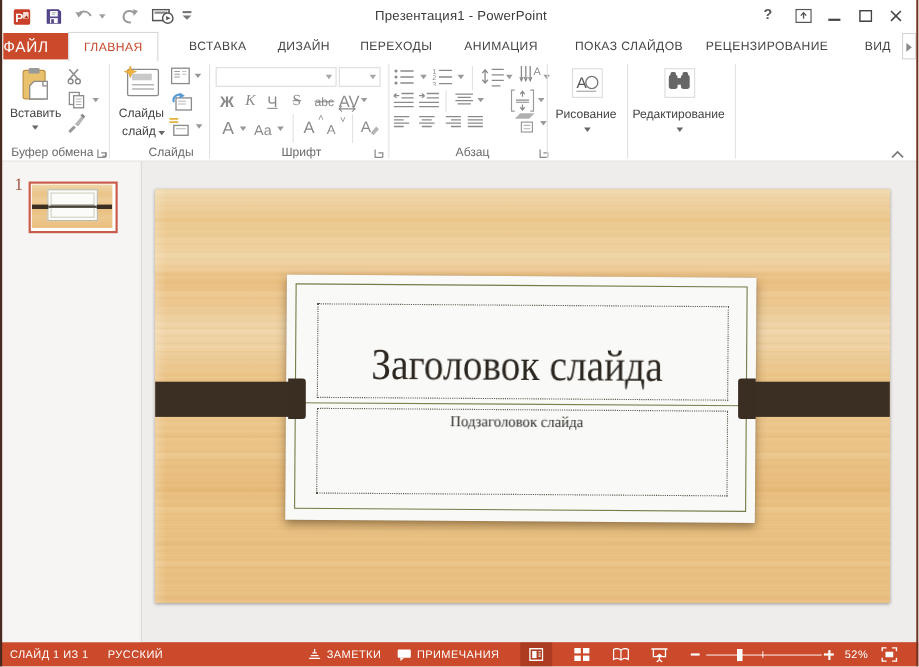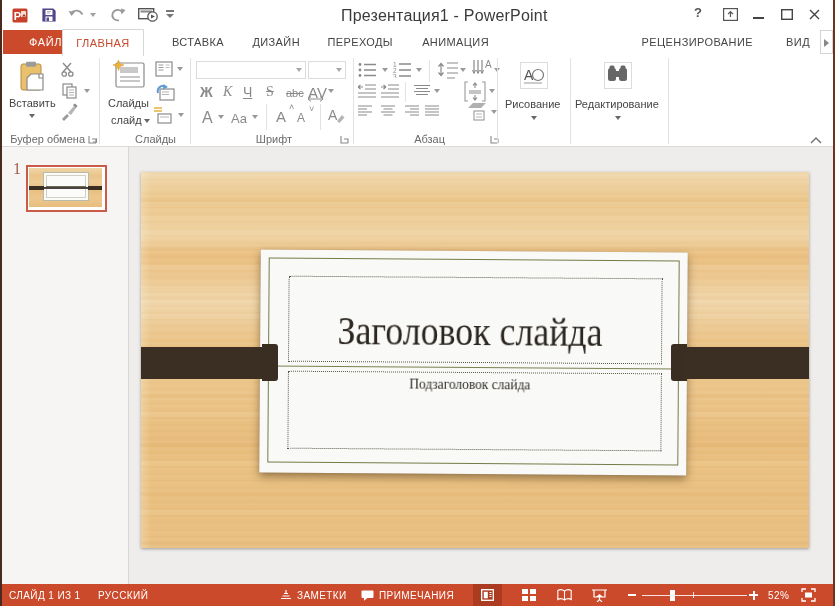--- a/index.html
+++ b/index.html
@@ -1,24 +1,24 @@
 <!DOCTYPE html>
 <html><head><meta charset="utf-8">
 <style>
 *{margin:0;padding:0;box-sizing:border-box}
 html,body{width:835px;height:606px;overflow:hidden;background:#fff;font-family:"Liberation Sans",sans-serif}
 #win{position:relative;width:835px;height:606px;overflow:hidden;transform:translateZ(0);-webkit-font-smoothing:antialiased}
 .abs{position:absolute}
 
 #titlebar{position:absolute;left:0;top:0;width:835px;height:28px;background:#fff}
-.ttl{position:absolute;top:7px;font-size:16px;color:#3b3b3b;letter-spacing:.2px}
+.ttl{position:absolute;top:7px;font-size:12px;color:#3b3b3b;letter-spacing:.2px}
 
 #tabs{position:absolute;left:0;top:28px;width:835px;height:28px;background:#fff}
 .tab{position:absolute;top:0;height:28px;line-height:28px;font-size:11px;color:#444;letter-spacing:.4px;text-align:right}
-#tabfile{position:absolute;left:3px;top:2px;width:59px;height:24px;background:#cb4a2c;color:#fff;font-size:11px;letter-spacing:.6px;text-align:right;line-height:24px}
+#tabfile{position:absolute;left:3px;top:2px;width:59px;height:24px;background:#cb4a2c;color:#fff;font-size:14px;letter-spacing:.6px;text-align:left;line-height:24px}
 #tabhome{position:absolute;left:62px;top:1px;width:82px;height:27px;background:#fff;border:1px solid #d8d8d8;border-bottom:none;color:#c64a2b;font-size:11px;letter-spacing:.4px;text-align:center;line-height:26px}
 
 #ribbon{position:absolute;left:0;top:56px;width:835px;height:91px;background:#fff;border-bottom:1px solid #dbdbdb}
 .gsep{position:absolute;top:2px;width:1px;height:86px;background:#e2e2e2}
 .glabel{position:absolute;top:77px;font-size:11px;color:#6a6a6a;text-align:right;white-space:nowrap}
 .launch{position:absolute;top:79px;width:10px;height:10px}
 .btext{position:absolute;font-size:11px;color:#444;white-space:nowrap}
 .darr{position:absolute;width:0;height:0;border-left:3px solid transparent;border-right:3px solid transparent;border-top:4px solid #666}
 .garr{position:absolute;width:0;height:0;border-left:3px solid transparent;border-right:3px solid transparent;border-top:4px solid #999}
 .gletter{position:absolute;color:#8a8a8a;font-size:14px}
@@ -102,20 +102,21 @@
     </svg>
   </div>
 
   <div id="tabs">
     <div id="tabfile">ФАЙЛ</div>
     <div id="tabhome">ГЛАВНАЯ</div>
     <div class="tab" style="left:148px;width:76px">ВСТАВКА</div>
     <div class="tab" style="left:230px;width:70px">ДИЗАЙН</div>
     <div class="tab" style="left:305px;width:88px">ПЕРЕХОДЫ</div>
     <div class="tab" style="left:399px;width:90px">АНИМАЦИЯ</div>
+    <div class="tab" style="left:495px;width:126px">ПОКАЗ СЛАЙДОВ</div>
     <div class="tab" style="left:627px;width:126px">РЕЦЕНЗИРОВАНИЕ</div>
     <div class="tab" style="left:764px;width:46px">ВИД</div>
     <div class="abs" style="left:820px;top:2px;width:13px;height:24px;border:1px solid #d5d5d5">
       <div class="abs" style="left:3px;top:8px;width:0;height:0;border-top:4px solid transparent;border-bottom:4px solid transparent;border-left:5px solid #888"></div>
     </div>
   </div>
 
   <div id="ribbon">
 
     <svg class="abs" style="left:20px;top:5px" width="30" height="32" viewBox="0 0 30 32">

